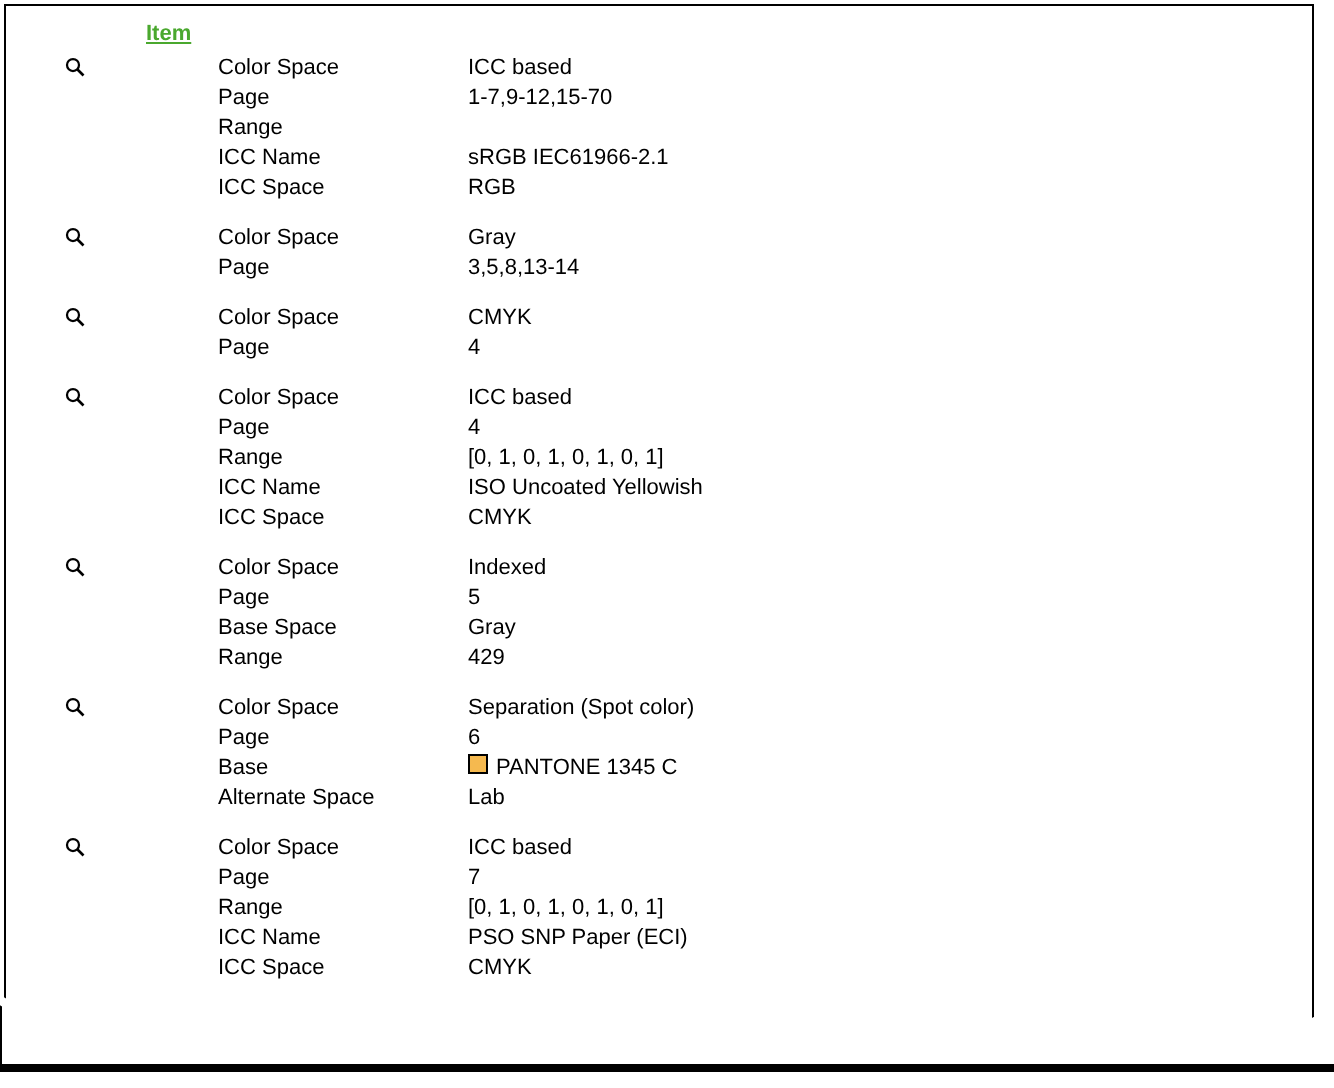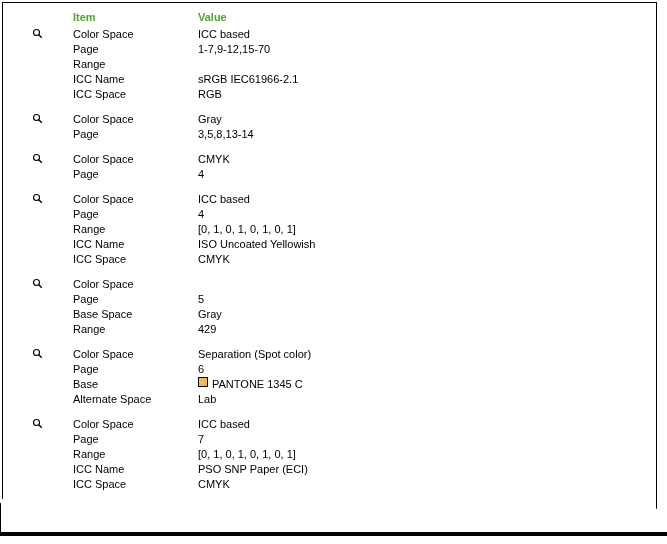--- a/index.html
+++ b/index.html
@@ -1,41 +1,40 @@
 <!DOCTYPE html>
 <html><head>
 <meta charset="utf-8">
 <style>
   * { margin: 0; padding: 0; box-sizing: border-box; }
   body { background: #fff; font-family: Arial, sans-serif; font-size: 11px; width: 667px; height: 544px; overflow: hidden; position: relative; }
   .paper { background: #fff; width: 655px; height: 525px; position: relative; border: 1px solid #000; margin: 2px; }
   .content { padding: 8px 0 0 0; }
-  .headers { display: flex; padding-left: 70px; font-weight: bold; color: #4aa82e; margin-bottom: 4px; }
+  .headers { display: flex; padding-left: 70px; font-weight: bold; color: #4aa82e; margin-bottom: 4px; text-decoration: underline; }
   .headers .col-item { width: 125px; }
   .headers .col-value { flex: 1; }
   .section { display: flex; margin-bottom: 10px; }
   .icon-col { width: 70px; display: flex; justify-content: center; padding-top: 1px; }
   .rows-col { flex: 1; }
-  .row { display: flex; line-height: 15px; }
+  .row { display: flex; line-height: 15px; margin-left: 36px; }
   .row .label { width: 125px; color: #000; }
   .row .value { flex: 1; color: #000; display: flex; align-items: flex-start; }
   .swatch { display: inline-block; width: 10px; height: 10px; background: #f5b94f; border: 1px solid #000; margin-right: 4px; }
   .magnify-icon svg { width: 12px; height: 12px; display: block; }
 
   
   svg.torn { position: absolute; left: -6px; bottom: -10px; width: 680px; height: 40px; pointer-events: none; }
 </style>
 </head>
 <body>
 
 <div class="paper">
   <div class="content">
     <div class="headers">
       <div class="col-item">Item</div>
-      <div class="col-value">Value</div>
     </div>
     <div id="sections">
         <div class="section">
           <div class="icon-col">
             <span class="magnify-icon">
               <svg viewBox="0 0 16 16">
                 <circle cx="6" cy="6" r="4" fill="none" stroke="#000" stroke-width="1.5"></circle>
                 <line x1="9" y1="9" x2="13" y2="13" stroke="#000" stroke-width="1.8"></line>
               </svg>
             </span>
@@ -165,20 +164,23 @@
             <span class="magnify-icon">
               <svg viewBox="0 0 16 16">
                 <circle cx="6" cy="6" r="4" fill="none" stroke="#000" stroke-width="1.5"></circle>
                 <line x1="9" y1="9" x2="13" y2="13" stroke="#000" stroke-width="1.8"></line>
               </svg>
             </span>
           </div>
           <div class="rows-col">
             <div class="row">
               <div class="label">Color Space</div>
+              <div class="value">
+                <span>Indexed</span>
+              </div>
             </div>
             <div class="row">
               <div class="label">Page</div>
               <div class="value">
                 <span>5</span>
               </div>
             </div>
             <div class="row">
               <div class="label">Base Space</div>
               <div class="value">

